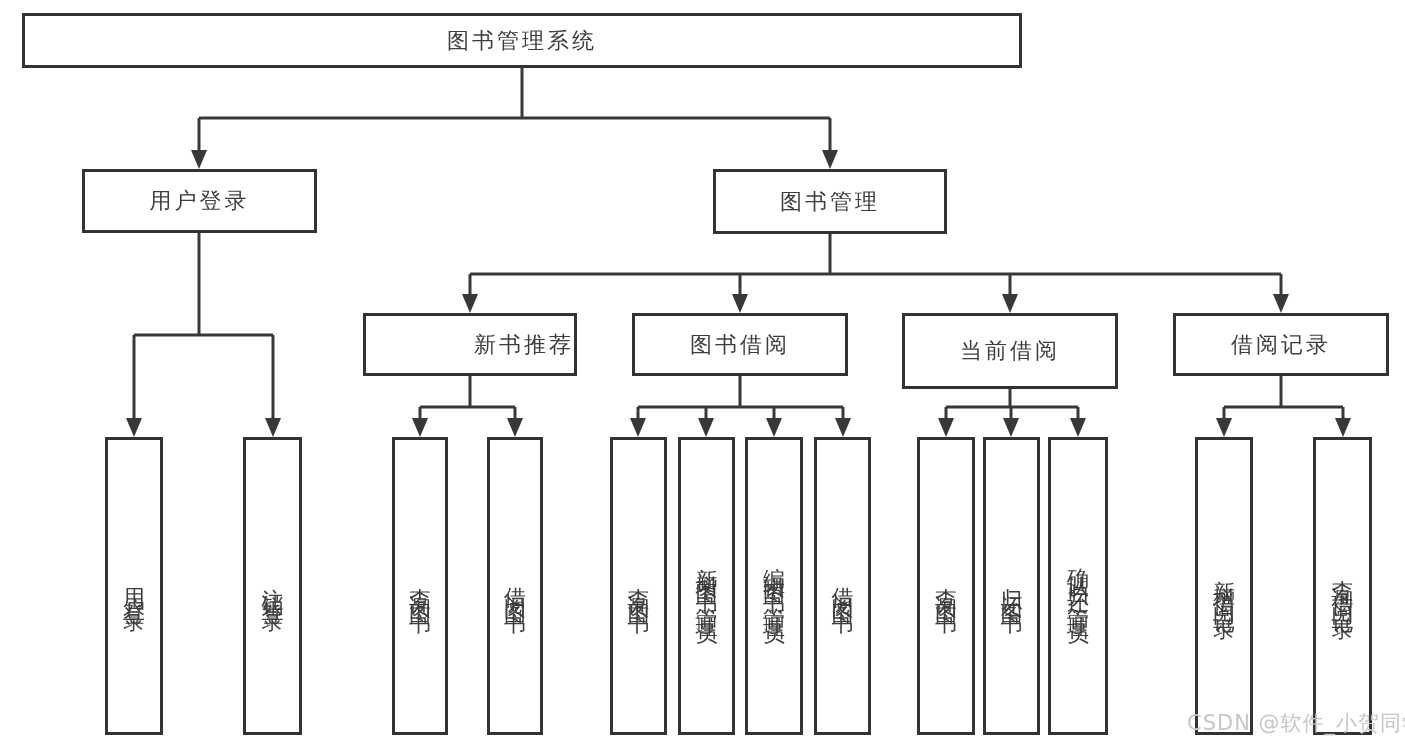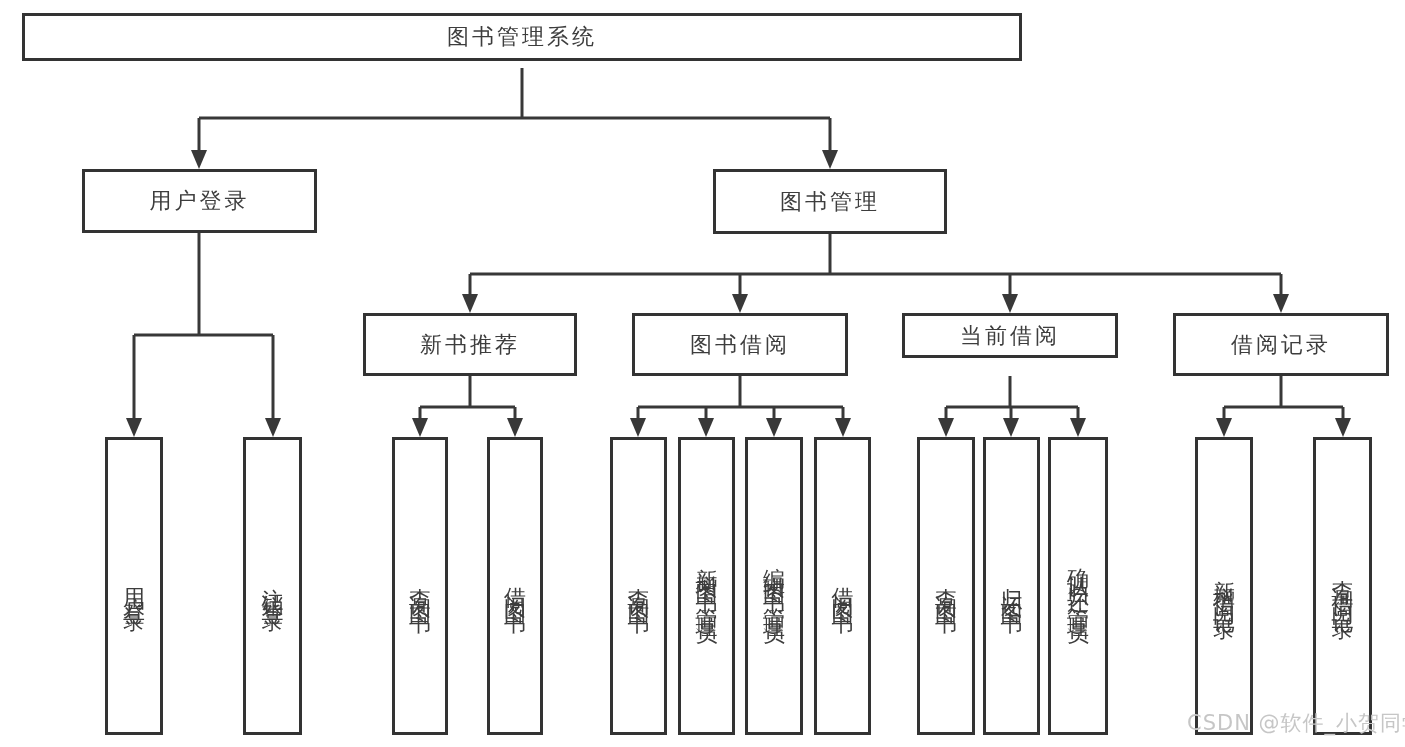--- a/index.html
+++ b/index.html
@@ -106,38 +106,38 @@
       <path d="M766 418 L782 418 L774 437 Z"></path>
       <path d="M835 418 L851 418 L843 437 Z"></path>
       <path d="M938 418 L954 418 L946 437 Z"></path>
       <path d="M1003 418 L1019 418 L1011 437 Z"></path>
       <path d="M1070 418 L1086 418 L1078 437 Z"></path>
       <path d="M1216 418 L1232 418 L1224 437 Z"></path>
       <path d="M1335 418 L1351 418 L1343 437 Z"></path>
     </g>
   </svg>
 
-  <div class="box" style="left:22px; top:13px; width:1000px; height:48px;">
+  <div class="box" style="left:22px; top:13px; width:1000px; height:55px;">
     <span class="hlabel">图书管理系统</span>
   </div>
 
   <div class="box" style="left:82px; top:169px; width:235px; height:64px;">
     <span class="hlabel">用户登录</span>
   </div>
   <div class="box" style="left:713px; top:169px; width:234px; height:65px;">
     <span class="hlabel">图书管理</span>
   </div>
 
-  <div class="box" style="left:363px; top:313px; width:214px; height:63px;">
+  <div class="box" style="left:363px; top:313px; width:214px; height:63px;justify-content:flex-end;">
     <span class="hlabel">新书推荐</span>
   </div>
   <div class="box" style="left:632px; top:313px; width:216px; height:63px;text-align:center;">
     <span class="hlabel">图书借阅</span>
   </div>
-  <div class="box" style="left:902px; top:313px; width:216px; height:45px;">
+  <div class="box" style="left:902px; top:313px; width:216px; height:76px;">
     <span class="hlabel">当前借阅</span>
   </div>
   <div class="box" style="left:1173px; top:313px; width:216px; height:63px;">
     <span class="hlabel">借阅记录</span>
   </div>
 
   <div class="box vbox" style="left:105px; top:437px; width:58px; height:298px;">用户登录</div>
   <div class="box vbox" style="left:243px; top:437px; width:59px; height:298px;">注销登录</div>
 
   <div class="box vbox" style="left:392px; top:437px; width:56px; height:298px;">查询图书</div>

